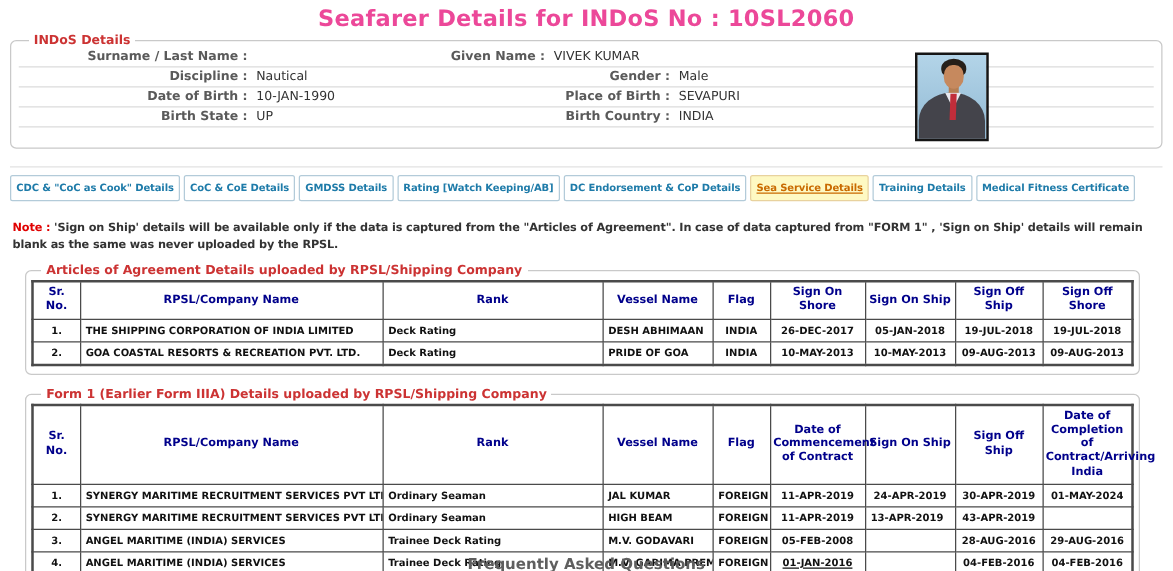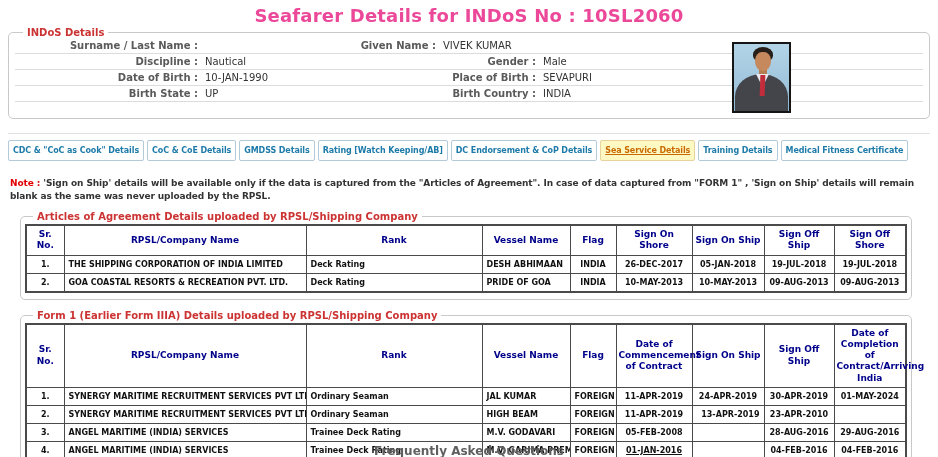--- a/index.html
+++ b/index.html
@@ -260,22 +260,22 @@
           <td style="text-align: center;">30-APR-2019</td>
           <td style="text-align: center;">01-MAY-2024</td>
         </tr>
         <tr>
           <td style="text-align: center;">2.</td>
           <td style="text-align: left;">SYNERGY MARITIME RECRUITMENT SERVICES PVT LTD</td>
           <td style="text-align: left;">Ordinary Seaman</td>
           <td style="text-align: left; margin-top: 24px;">HIGH BEAM</td>
           <td style="text-align: center;">FOREIGN</td>
           <td style="text-align: center;">11-APR-2019</td>
-          <td style="text-align: right;">13-APR-2019</td>
-          <td style="text-align: center;">23-APR-2010</td>
+          <td style="text-align: left;">13-APR-2019</td>
+          <td style="text-align: center;">43-APR-2019</td>
           <td style="text-align: center;"></td>
         </tr>
         <tr>
           <td style="text-align: center;">3.</td>
           <td style="text-align: left;">ANGEL MARITIME (INDIA) SERVICES</td>
           <td style="text-align: left;">Trainee Deck Rating</td>
           <td style="text-align: left;">M.V. GODAVARI</td>
           <td style="text-align: center;">FOREIGN</td>
           <td style="text-align: center;">05-FEB-2008</td>
           <td style="text-align: center;"></td>

